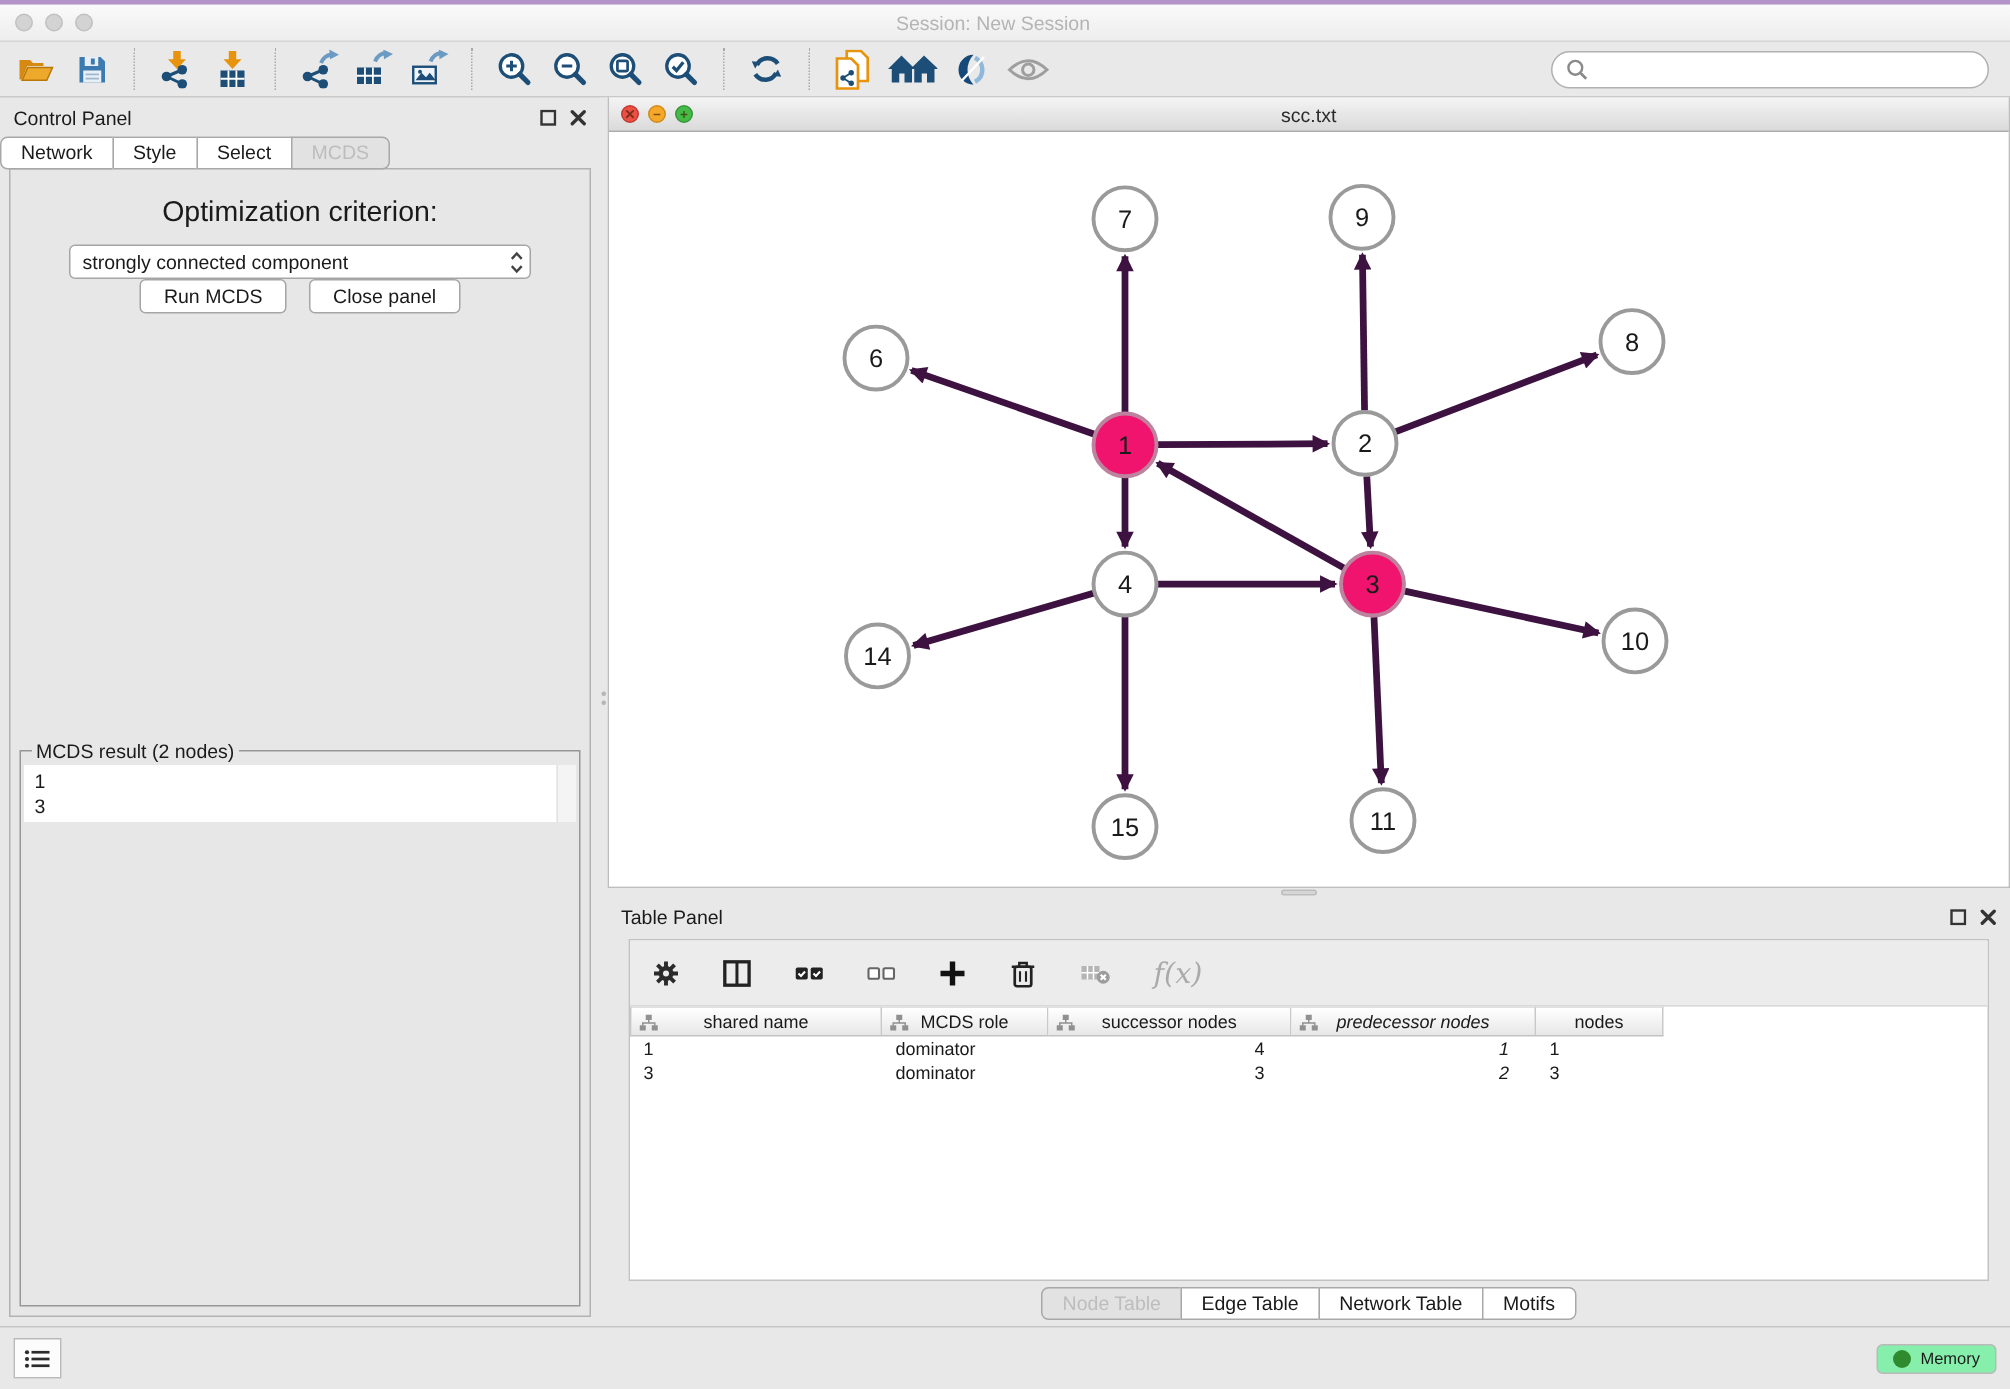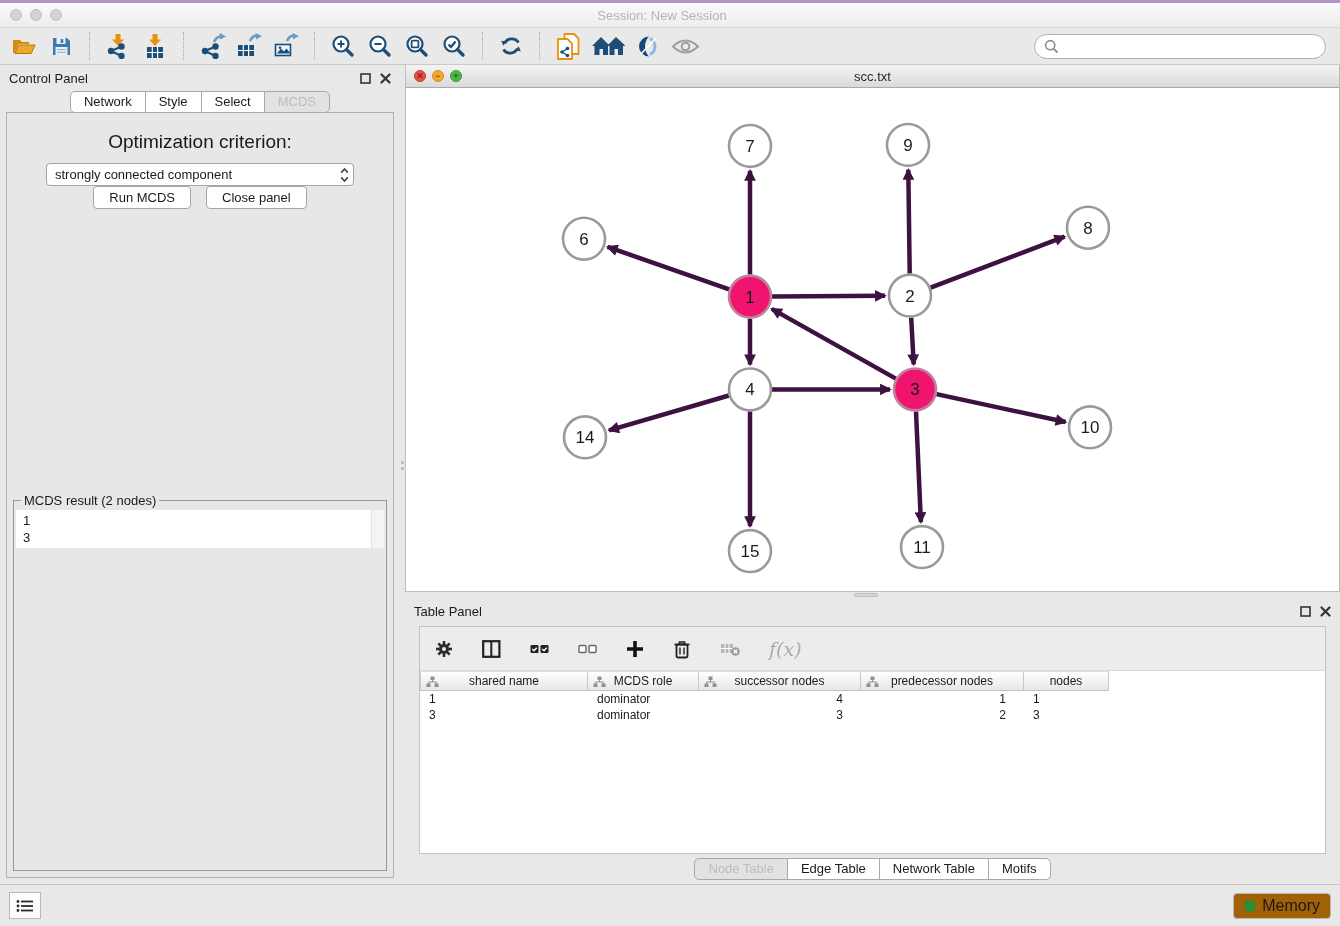--- a/index.html
+++ b/index.html
@@ -23,21 +23,21 @@
                background:#fff; display:flex; align-items:center; padding:0 9px; gap:5px; }
   .tb-search input { border:none; outline:none; flex:1; font-size:13px; font-family:"Liberation Sans",sans-serif; background:transparent; }
 
   
   .main { flex:1; display:flex; min-height:0; }
 
   
   .control-panel { width:400px; flex:0 0 auto; display:flex; flex-direction:column; min-height:0; }
   .cp-header, .tp-header { height:26px; display:flex; align-items:center; padding:0 9px; font-size:13px; flex:0 0 auto; }
   .win-btns { margin-left:auto; display:flex; gap:9px; align-items:center; }
-  .cp-tabs { display:flex; justify-content:center; position:relative; z-index:2; margin-bottom:-1px; flex:0 0 auto; }
+  .cp-tabs { display:flex; position:relative; z-index:2; margin-bottom:-1px; flex:0 0 auto; }
   .tab { border:1px solid #a8a8a8; background:#fff; padding:2px 13px 3px; font-size:13px; margin-left:-1px; cursor:default; }
   .tab:first-child { border-radius:5px 0 0 5px; margin-left:0; }
   .tab:last-child { border-radius:0 5px 5px 0; }
   .tab.selected { background:#e2e2e2; color:#bdbdbd; }
   .cp-content { flex:1; margin:0 6px 6px; border:1px solid #b2b2b2; background:#e7e7e7;
                 display:flex; flex-direction:column; padding-top:18px; min-height:0; }
   .opt-label { text-align:center; font-size:19px; }
   .cp-select { width:308px; height:23px; margin:10px auto 0; background:#fff; border:1px solid #a6a6a6; border-radius:4px;
                display:flex; align-items:center; padding:0 4px 0 8px; font-size:13px; }
   .cp-select .sel-text { flex:1; }
@@ -75,33 +75,33 @@
   .tp-content { flex:1; margin:2px 14px 0; border:1px solid #c2c2c2; background:#fff; display:flex; flex-direction:column; min-height:0; }
   .tp-toolbar { height:44px; flex:0 0 auto; background:#ececec; border-bottom:1px solid #d8d8d8;
                 display:flex; align-items:center; gap:29px; padding:0 15px; }
   .tp-ticon { display:flex; align-items:center; justify-content:center; cursor:default; }
   .fx-label { font-family:"DejaVu Serif", serif; font-style:italic; font-size:19px; color:#aaa; }
   .th-row { display:flex; height:20px; flex:0 0 auto; font-size:12px; }
   .th-cell { background:linear-gradient(#ffffff,#e7e7e7); border-right:1px solid #c9c9c9; border-bottom:1px solid #c2c2c2;
              border-top:1px solid #e0e0e0; position:relative; display:flex; align-items:center; justify-content:center; }
   .th-cell:first-child { border-left:1px solid #c9c9c9; }
   .th-icon { position:absolute; left:5px; top:4px; }
-  .c0 { width:168px; } .c1 { width:111px; } .c2 { width:162px; } .c3 { width:163px; } .c4 { width:85px; }
+  .c0 { width:168px; } .c1 { width:111px; } .c2 { width:162px; } .c3 { width:163px;font-style:italic; } .c4 { width:85px; }
   .td-row { display:flex; height:16px; flex:0 0 auto; font-size:12px; align-items:center; }
   .td-cell { padding-left:9px; overflow:hidden; white-space:nowrap; }
   .td-cell.c2, .td-cell.c3 { text-align:right; padding-right:18px; padding-left:0; }
   .tp-fill { flex:1; }
   .tp-tabs { height:30px; flex:0 0 auto; display:flex; align-items:center; justify-content:center; }
 
   
   .statusbar { height:42px; flex:0 0 auto; border-top:1px solid #c6c6c6; background:#e8e8e8;
                display:flex; align-items:center; padding:0 9px; }
   .sb-btn { width:32px; height:27px; background:#fcfcfc; border:1px solid #b9b9b9; display:flex; align-items:center; justify-content:center; }
-  .memory-btn { margin-left:auto; display:flex; align-items:center; gap:6px; background:#a16207; border:1px solid #b9b9b9;
-                border-radius:4px; padding:3px 10px; font-size:16px;justify-content:space-between; }
+  .memory-btn { margin-left:auto; display:flex; align-items:center; gap:6px; background:#86efac; border:1px solid #b9b9b9;
+                border-radius:4px; padding:3px 10px; font-size:11px;justify-content:space-between; }
   .mem-dot { width:12px; height:12px; border-radius:50%; background:#2e8b2e; }
 </style>
 </head>
 <body>
 
 <div class="window">
 
   <div class="titlebar">
     <div class="traffic">
       <div class="light"></div>

